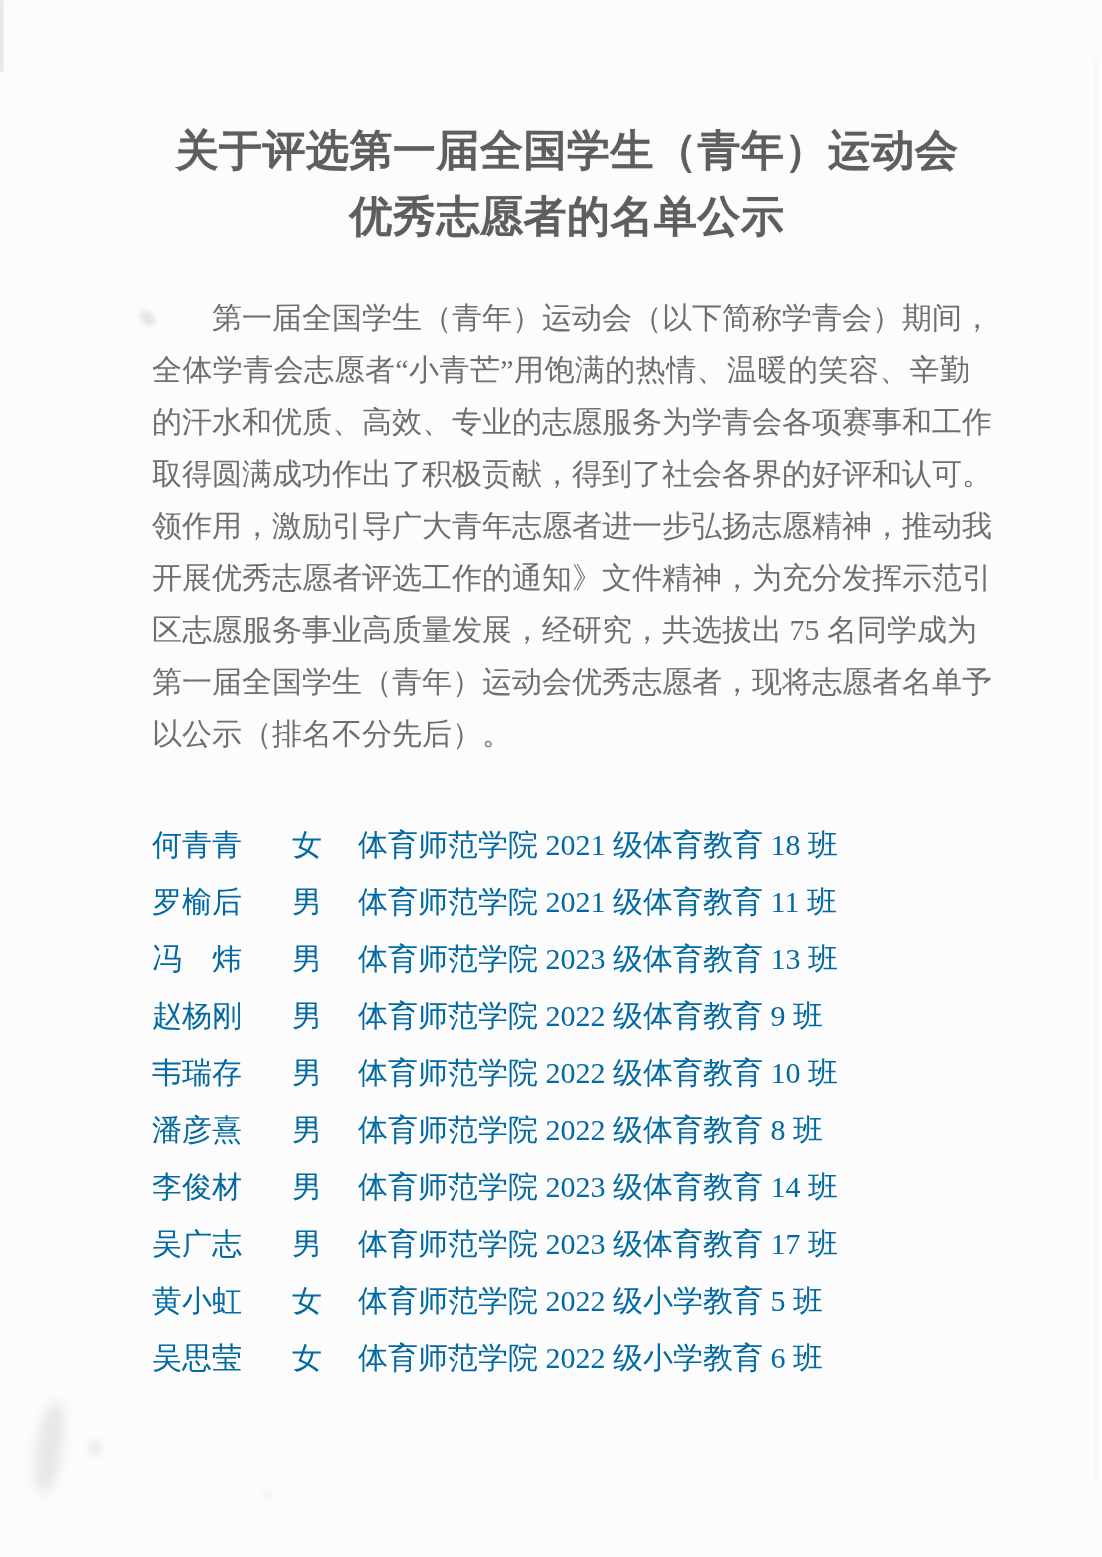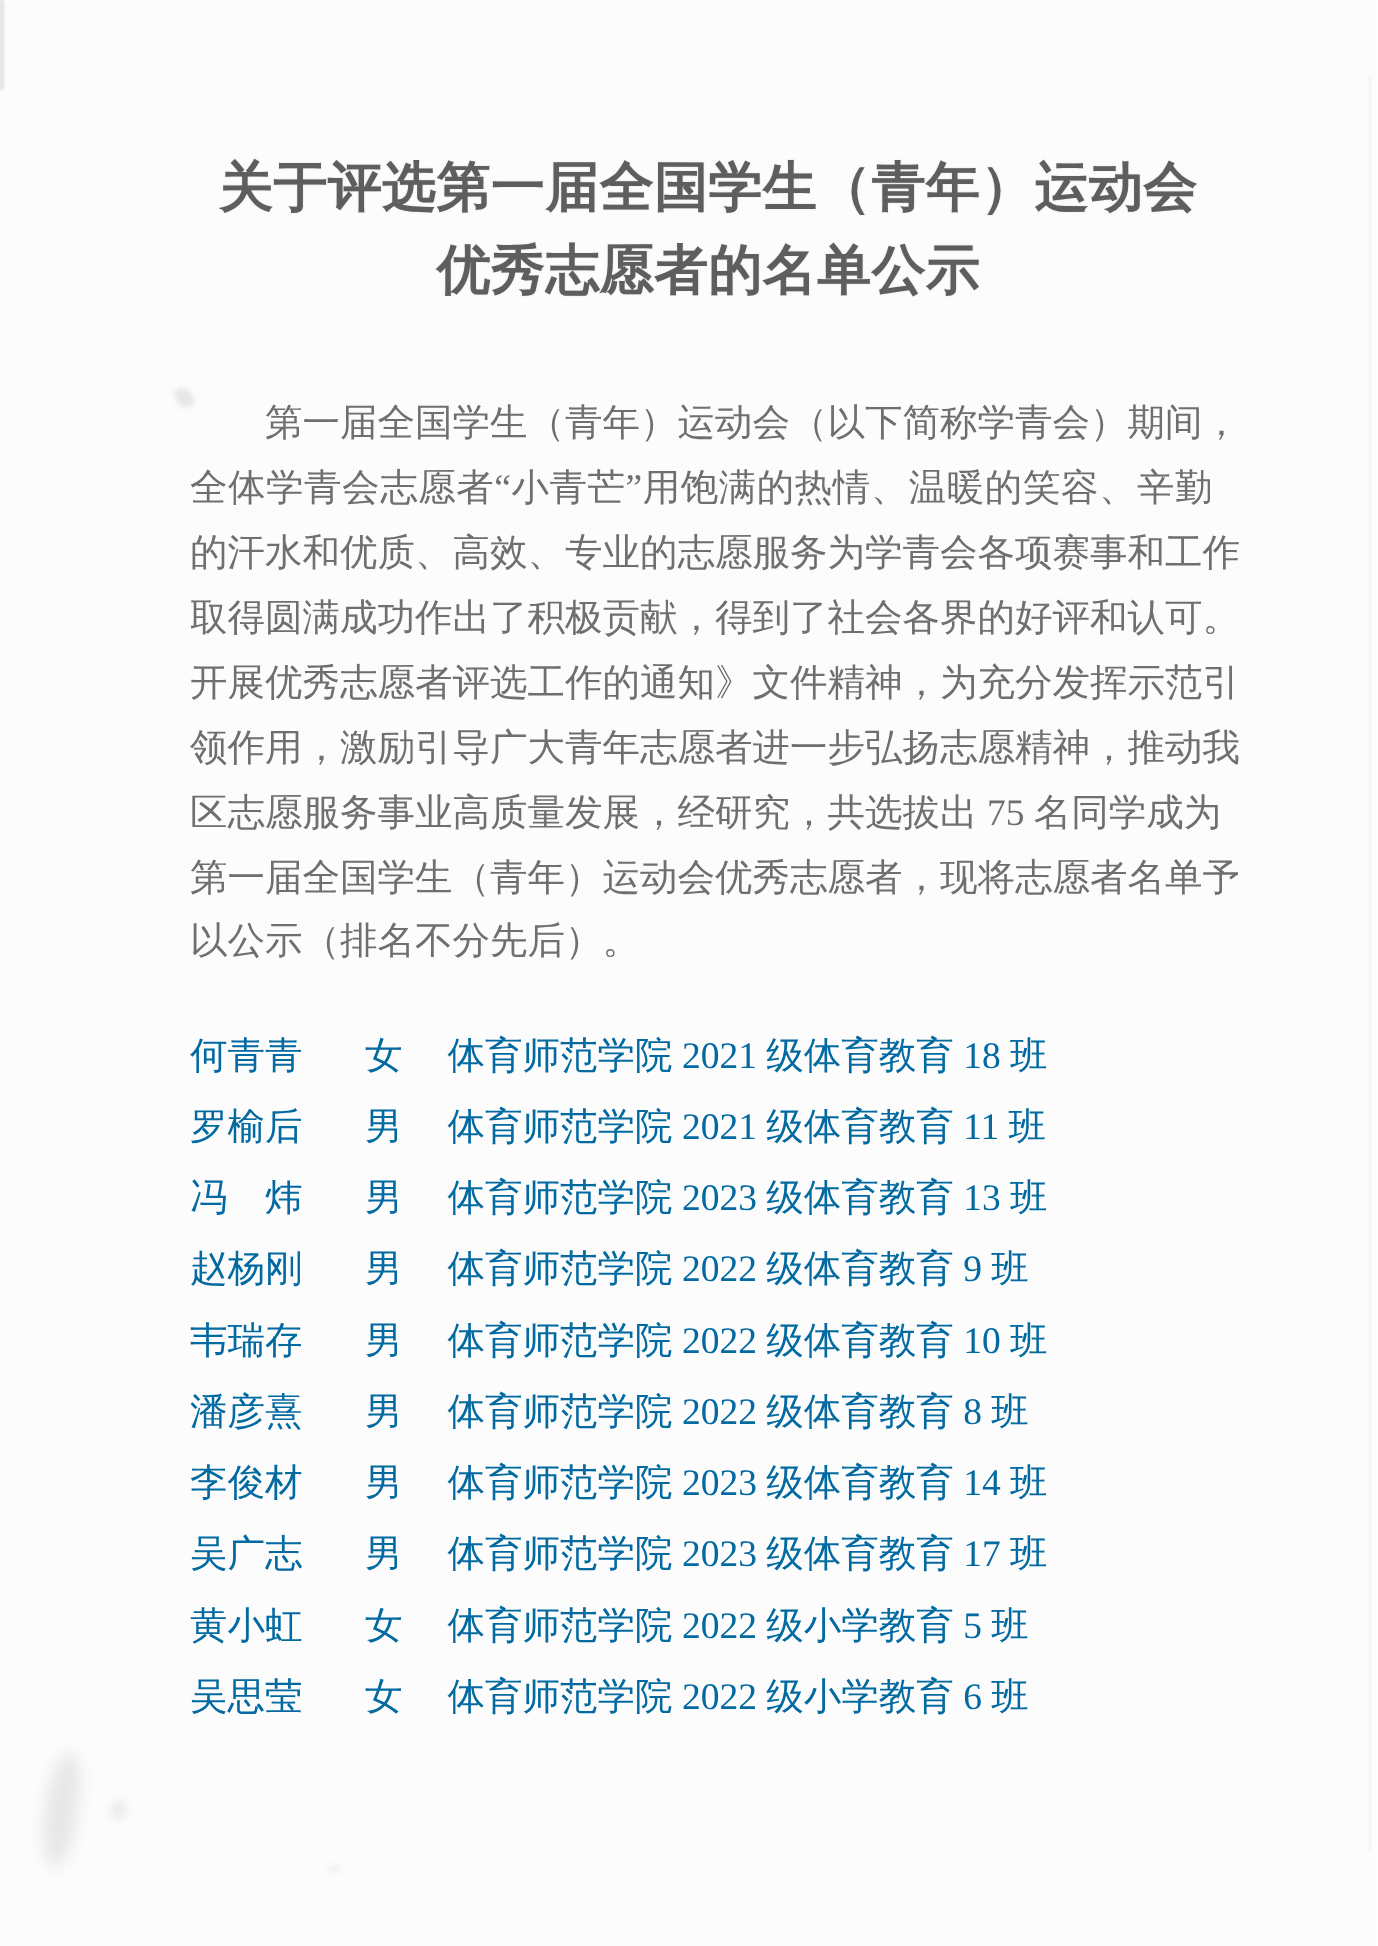--- a/index.html
+++ b/index.html
@@ -23,39 +23,38 @@
     font-weight: bold;
     font-size: 43px;
     line-height: 66px;
     letter-spacing: 0.5px;
     text-shadow: 0 0 1px rgba(94,94,94,0.35);
     padding-left: 32px;
   }
   
   .body-block {
     position: absolute;
-    top: 313px;
+    top: 292px;
     left: 152px;
     width: 818px;
     color: #6f6f6f;
     font-size: 30px;
   }
   .body-line {
     height: 52px;
     line-height: 52px;
     white-space: nowrap;
     text-align: justify;
     text-align-last: justify;
     text-justify: inter-character;
   }
   .body-line.indent { padding-left: 60px; }
   .body-line.last {
     text-align: center;
     text-align-last: left;
-    font-family: Liberation Mono, monospace;
   }
   
   .roster {
     position: absolute;
     top: 816px;
     left: 152px;
     width: 860px;
     color: #0369a1;
     font-size: 30px;
   }
@@ -113,22 +112,22 @@
   <div class="title-block">
     <div>关于评选第一届全国学生（青年）运动会</div>
     <div>优秀志愿者的名单公示</div>
   </div>
 
   <div class="body-block">
     <div class="body-line indent">第一届全国学生（青年）运动会（以下简称学青会）期间，</div>
     <div class="body-line">全体学青会志愿者“小青芒”用饱满的热情、温暖的笑容、辛勤</div>
     <div class="body-line">的汗水和优质、高效、专业的志愿服务为学青会各项赛事和工作</div>
     <div class="body-line">取得圆满成功作出了积极贡献，得到了社会各界的好评和认可。</div>
+    <div class="body-line">领作用，激励引导广大青年志愿者进一步弘扬志愿精神，推动我</div>
     <div class="body-line">开展优秀志愿者评选工作的通知》文件精神，为充分发挥示范引</div>
-    <div class="body-line">领作用，激励引导广大青年志愿者进一步弘扬志愿精神，推动我</div>
     <div class="body-line">区志愿服务事业高质量发展，经研究，共选拔出 75 名同学成为</div>
     <div class="body-line">第一届全国学生（青年）运动会优秀志愿者，现将志愿者名单予</div>
     <div class="body-line last">以公示（排名不分先后）。</div>
   </div>
 
   <div class="roster">
     <div class="roster-row">
       <span class="roster-name">何青青</span><span class="roster-gender">女</span><span class="roster-info">体育师范学院 2021 级体育教育 18 班</span>
     </div>
     <div class="roster-row">

